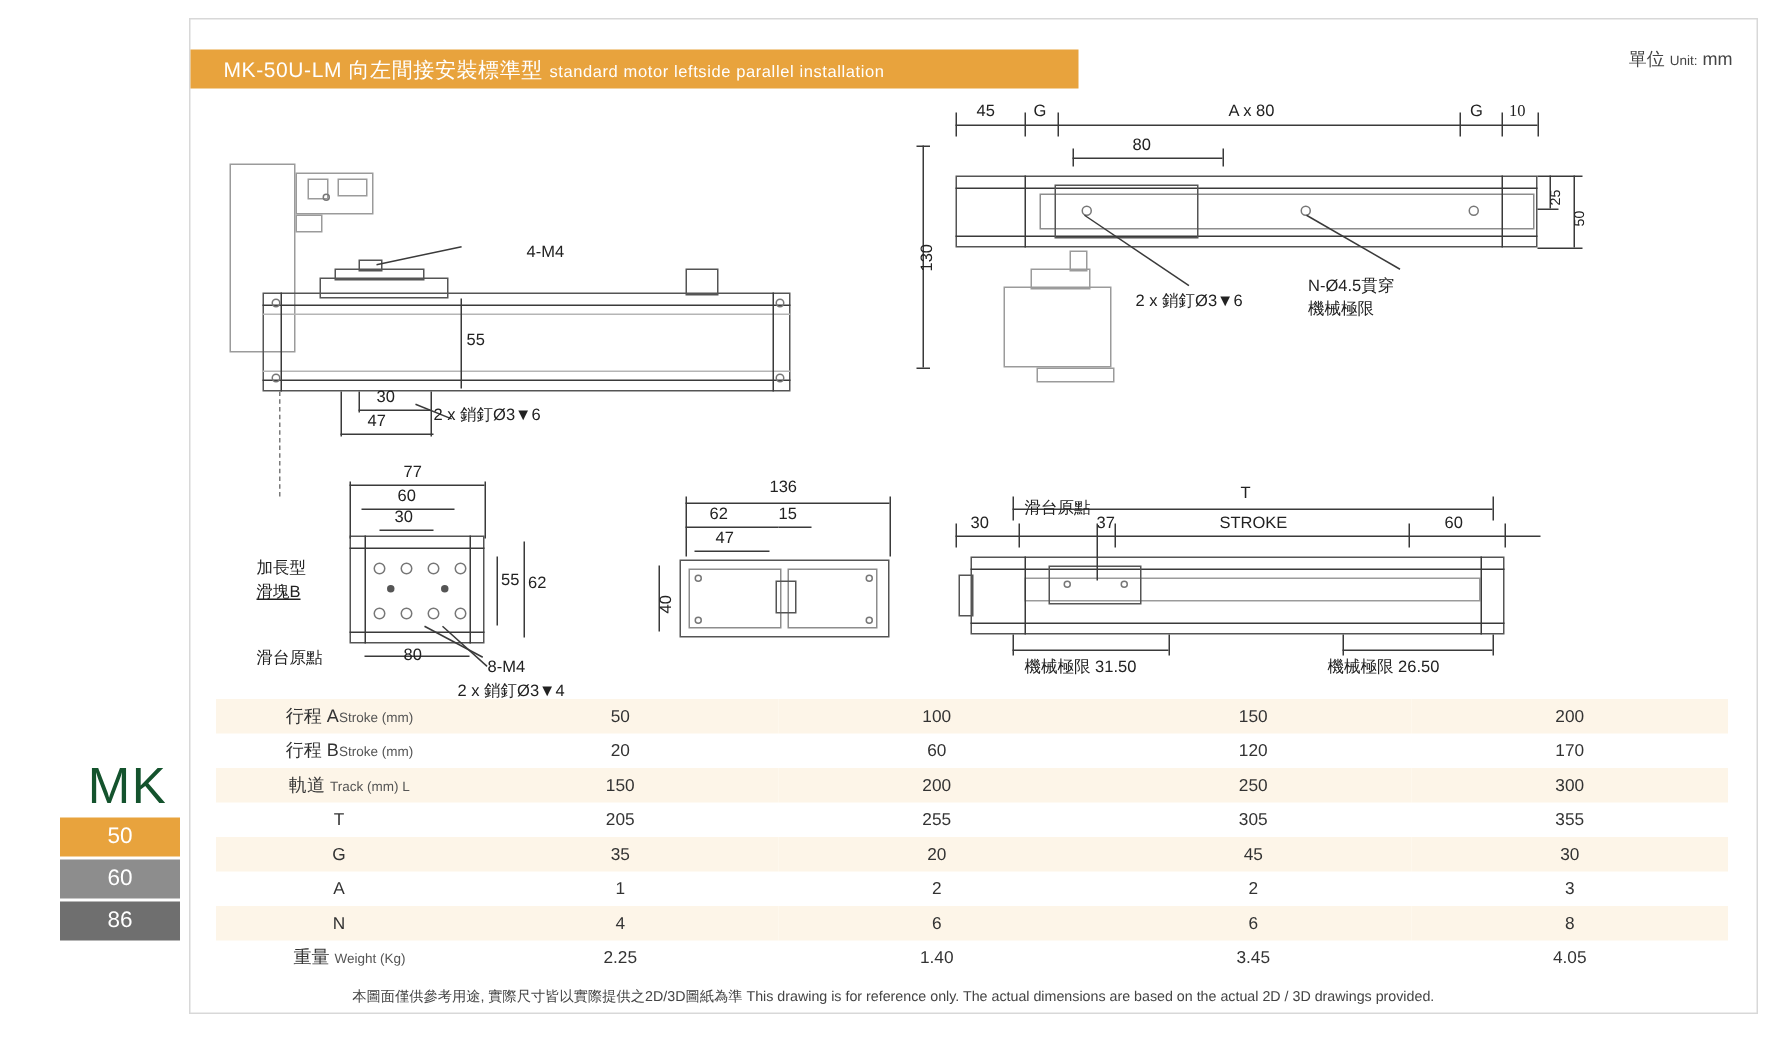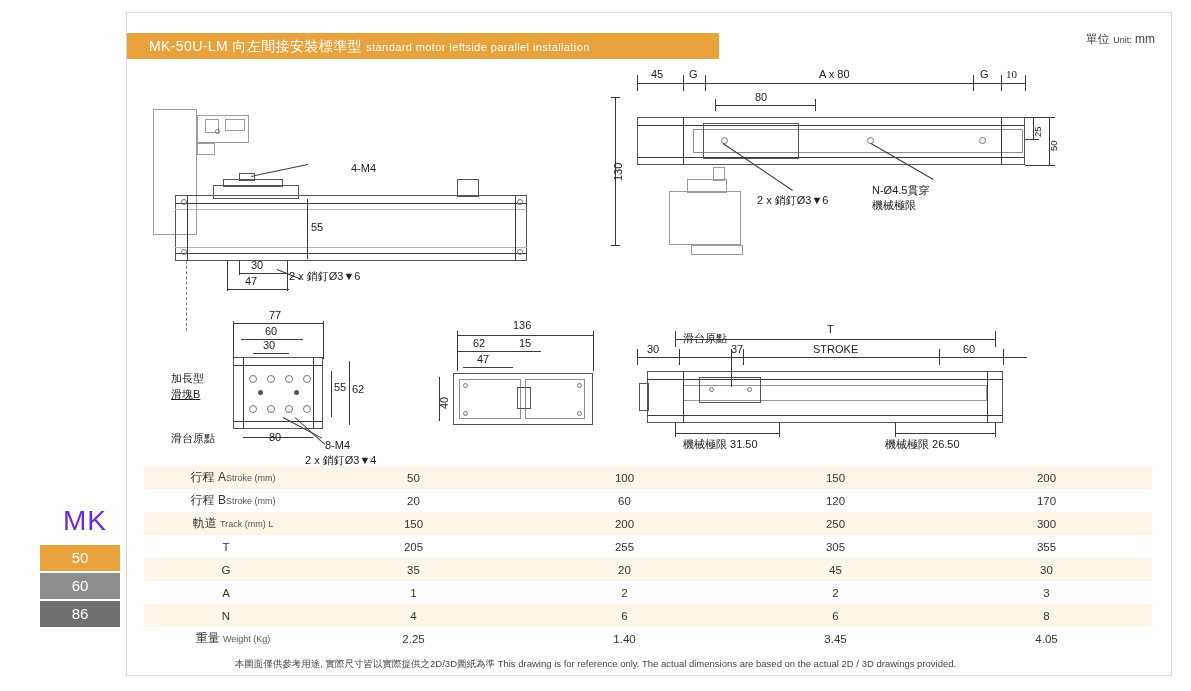--- a/index.html
+++ b/index.html
@@ -9,21 +9,21 @@
     font-family:"Liberation Sans", sans-serif;
     color:#333;
     position:relative;
     overflow:hidden;
   }
   .page{position:absolute;left:0;top:0;width:1191px;height:691px;}
 
   
   .side-label{
     position:absolute;left:50px;top:505px;width:70px;
-    text-align:center;font-size:28px;color:#6d28d9;letter-spacing:1px;
+    text-align:center;font-size:34px;color:#14532d;letter-spacing:1px;
   }
   .side-tabs{position:absolute;left:40px;top:545px;width:80px;}
   .side-tab{
     height:26px;line-height:26px;text-align:center;color:#fff;font-size:15px;
     margin-bottom:2px;
   }
   .side-tab.active{background:#e8a33d;}
   .side-tab.grey{background:#8d8d8d;}
   .side-tab.grey2{background:#6f6f6f;}
 

